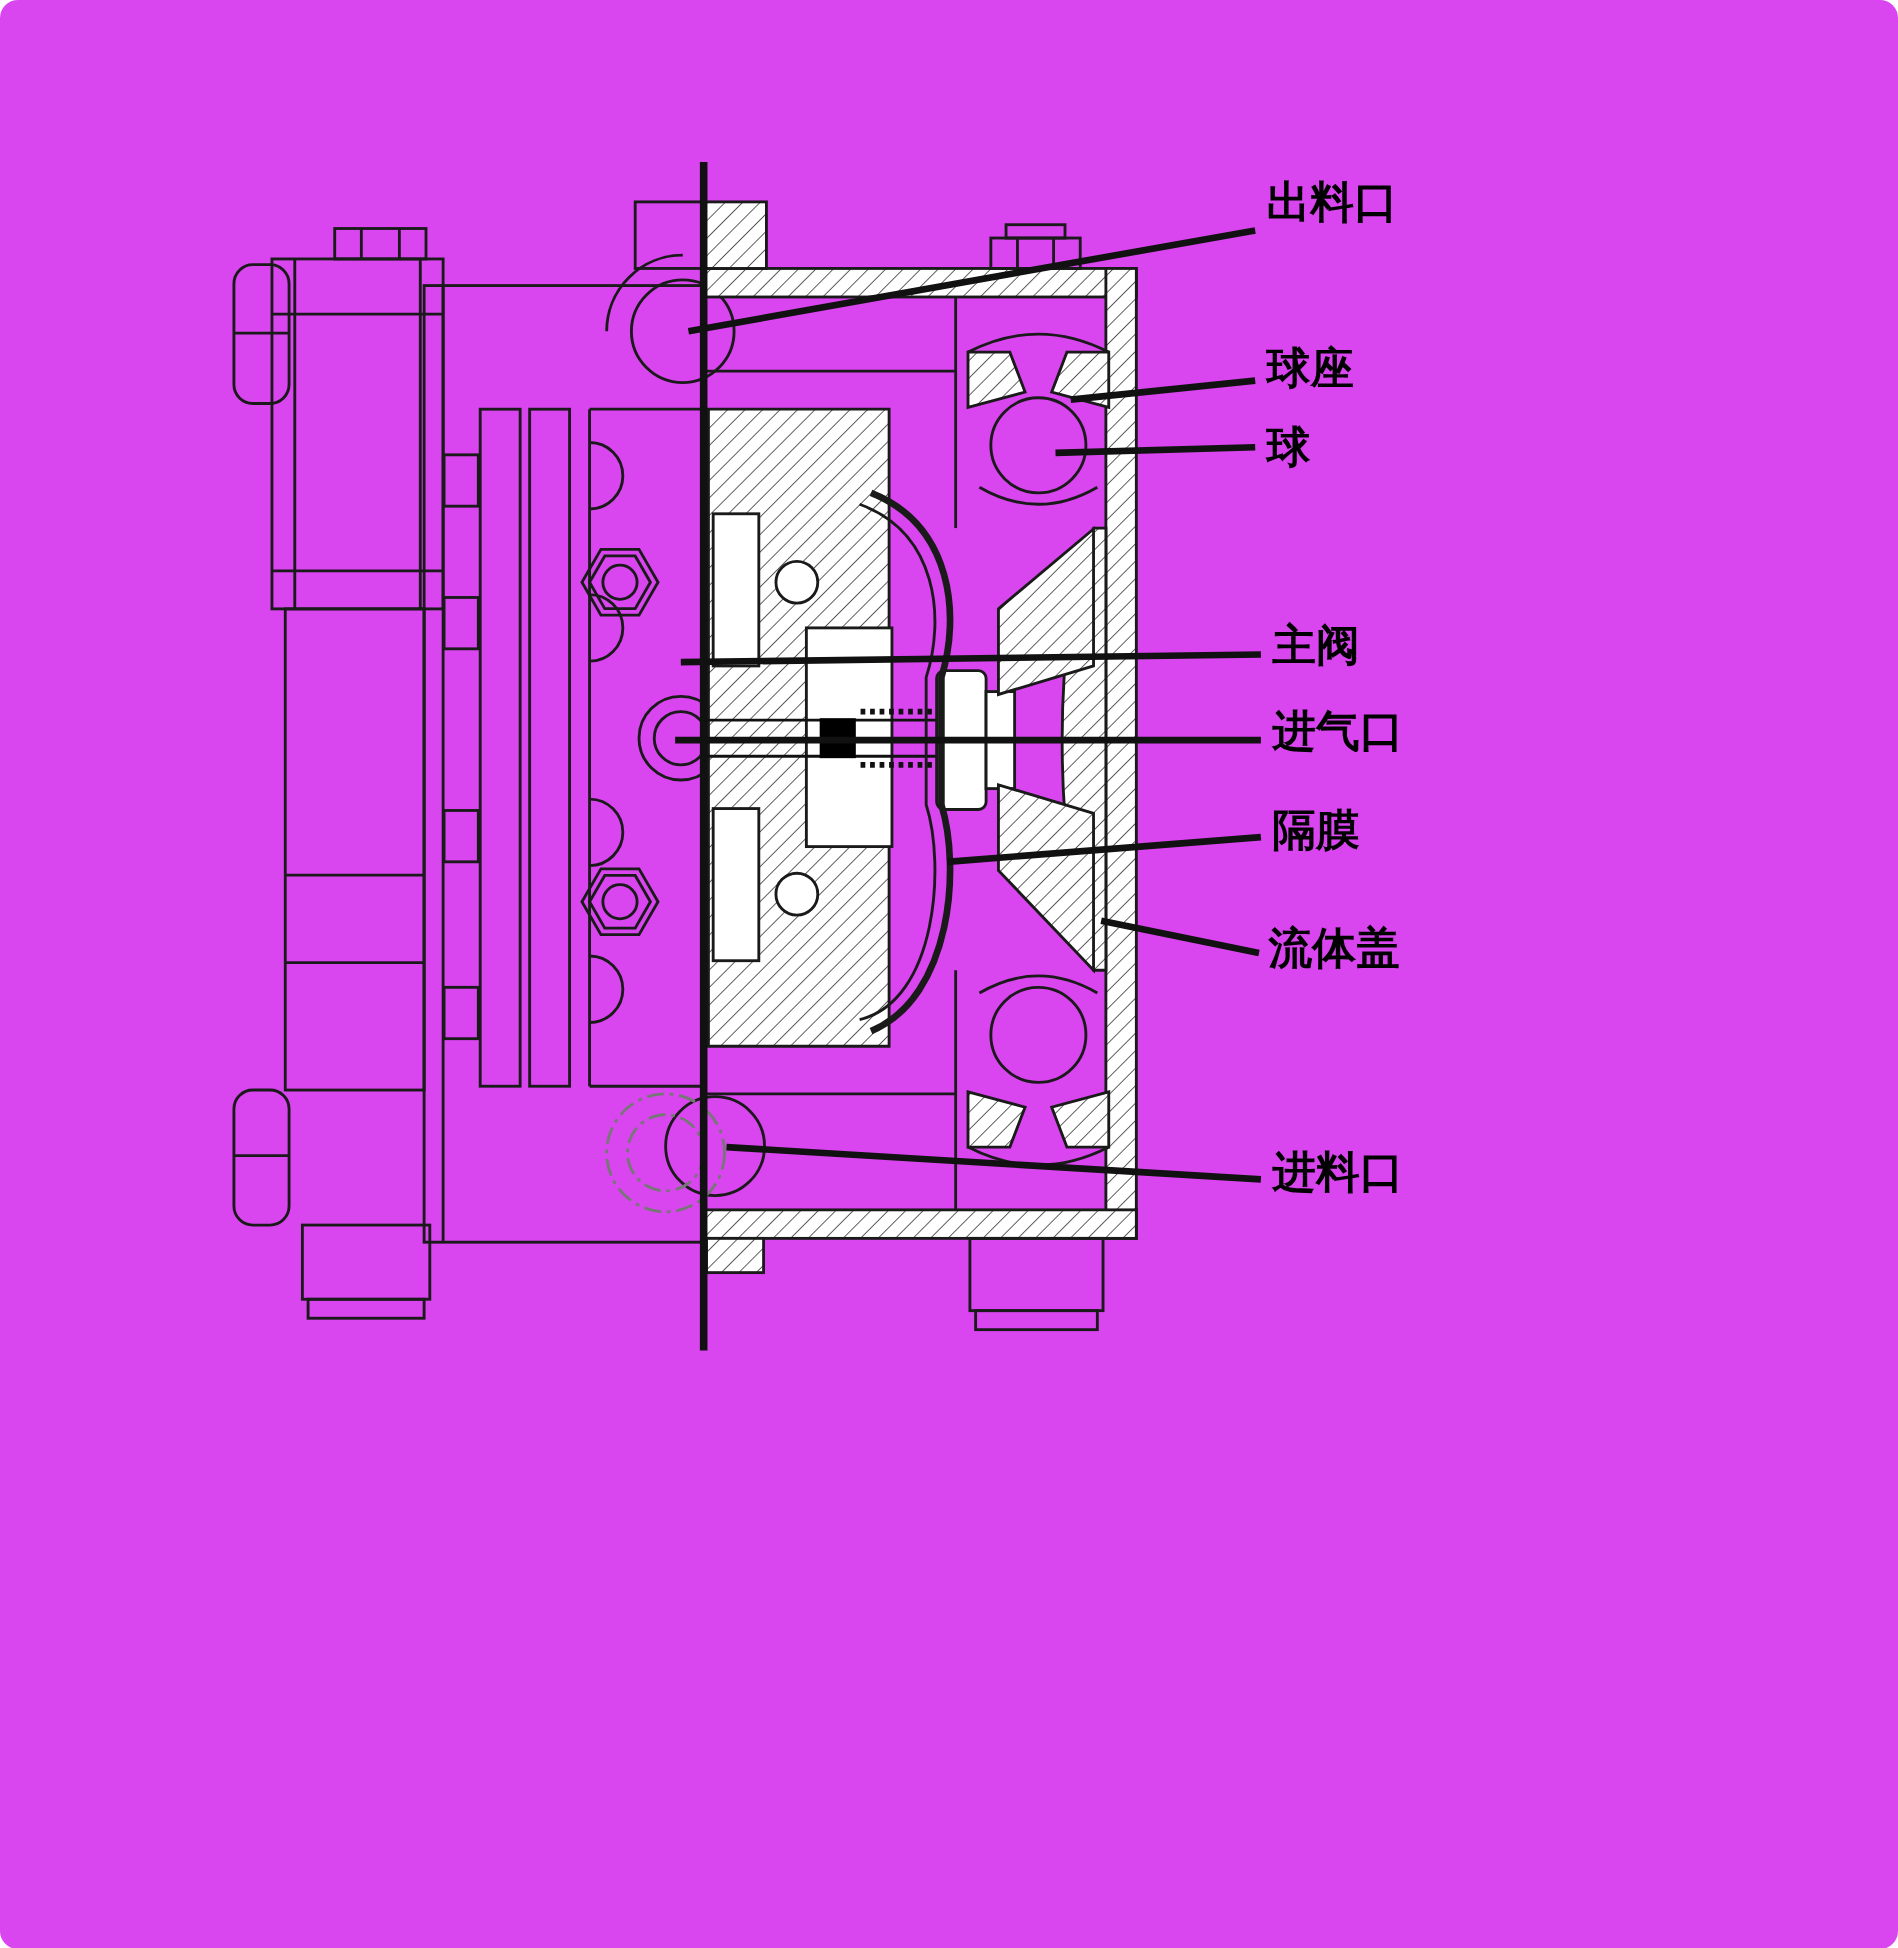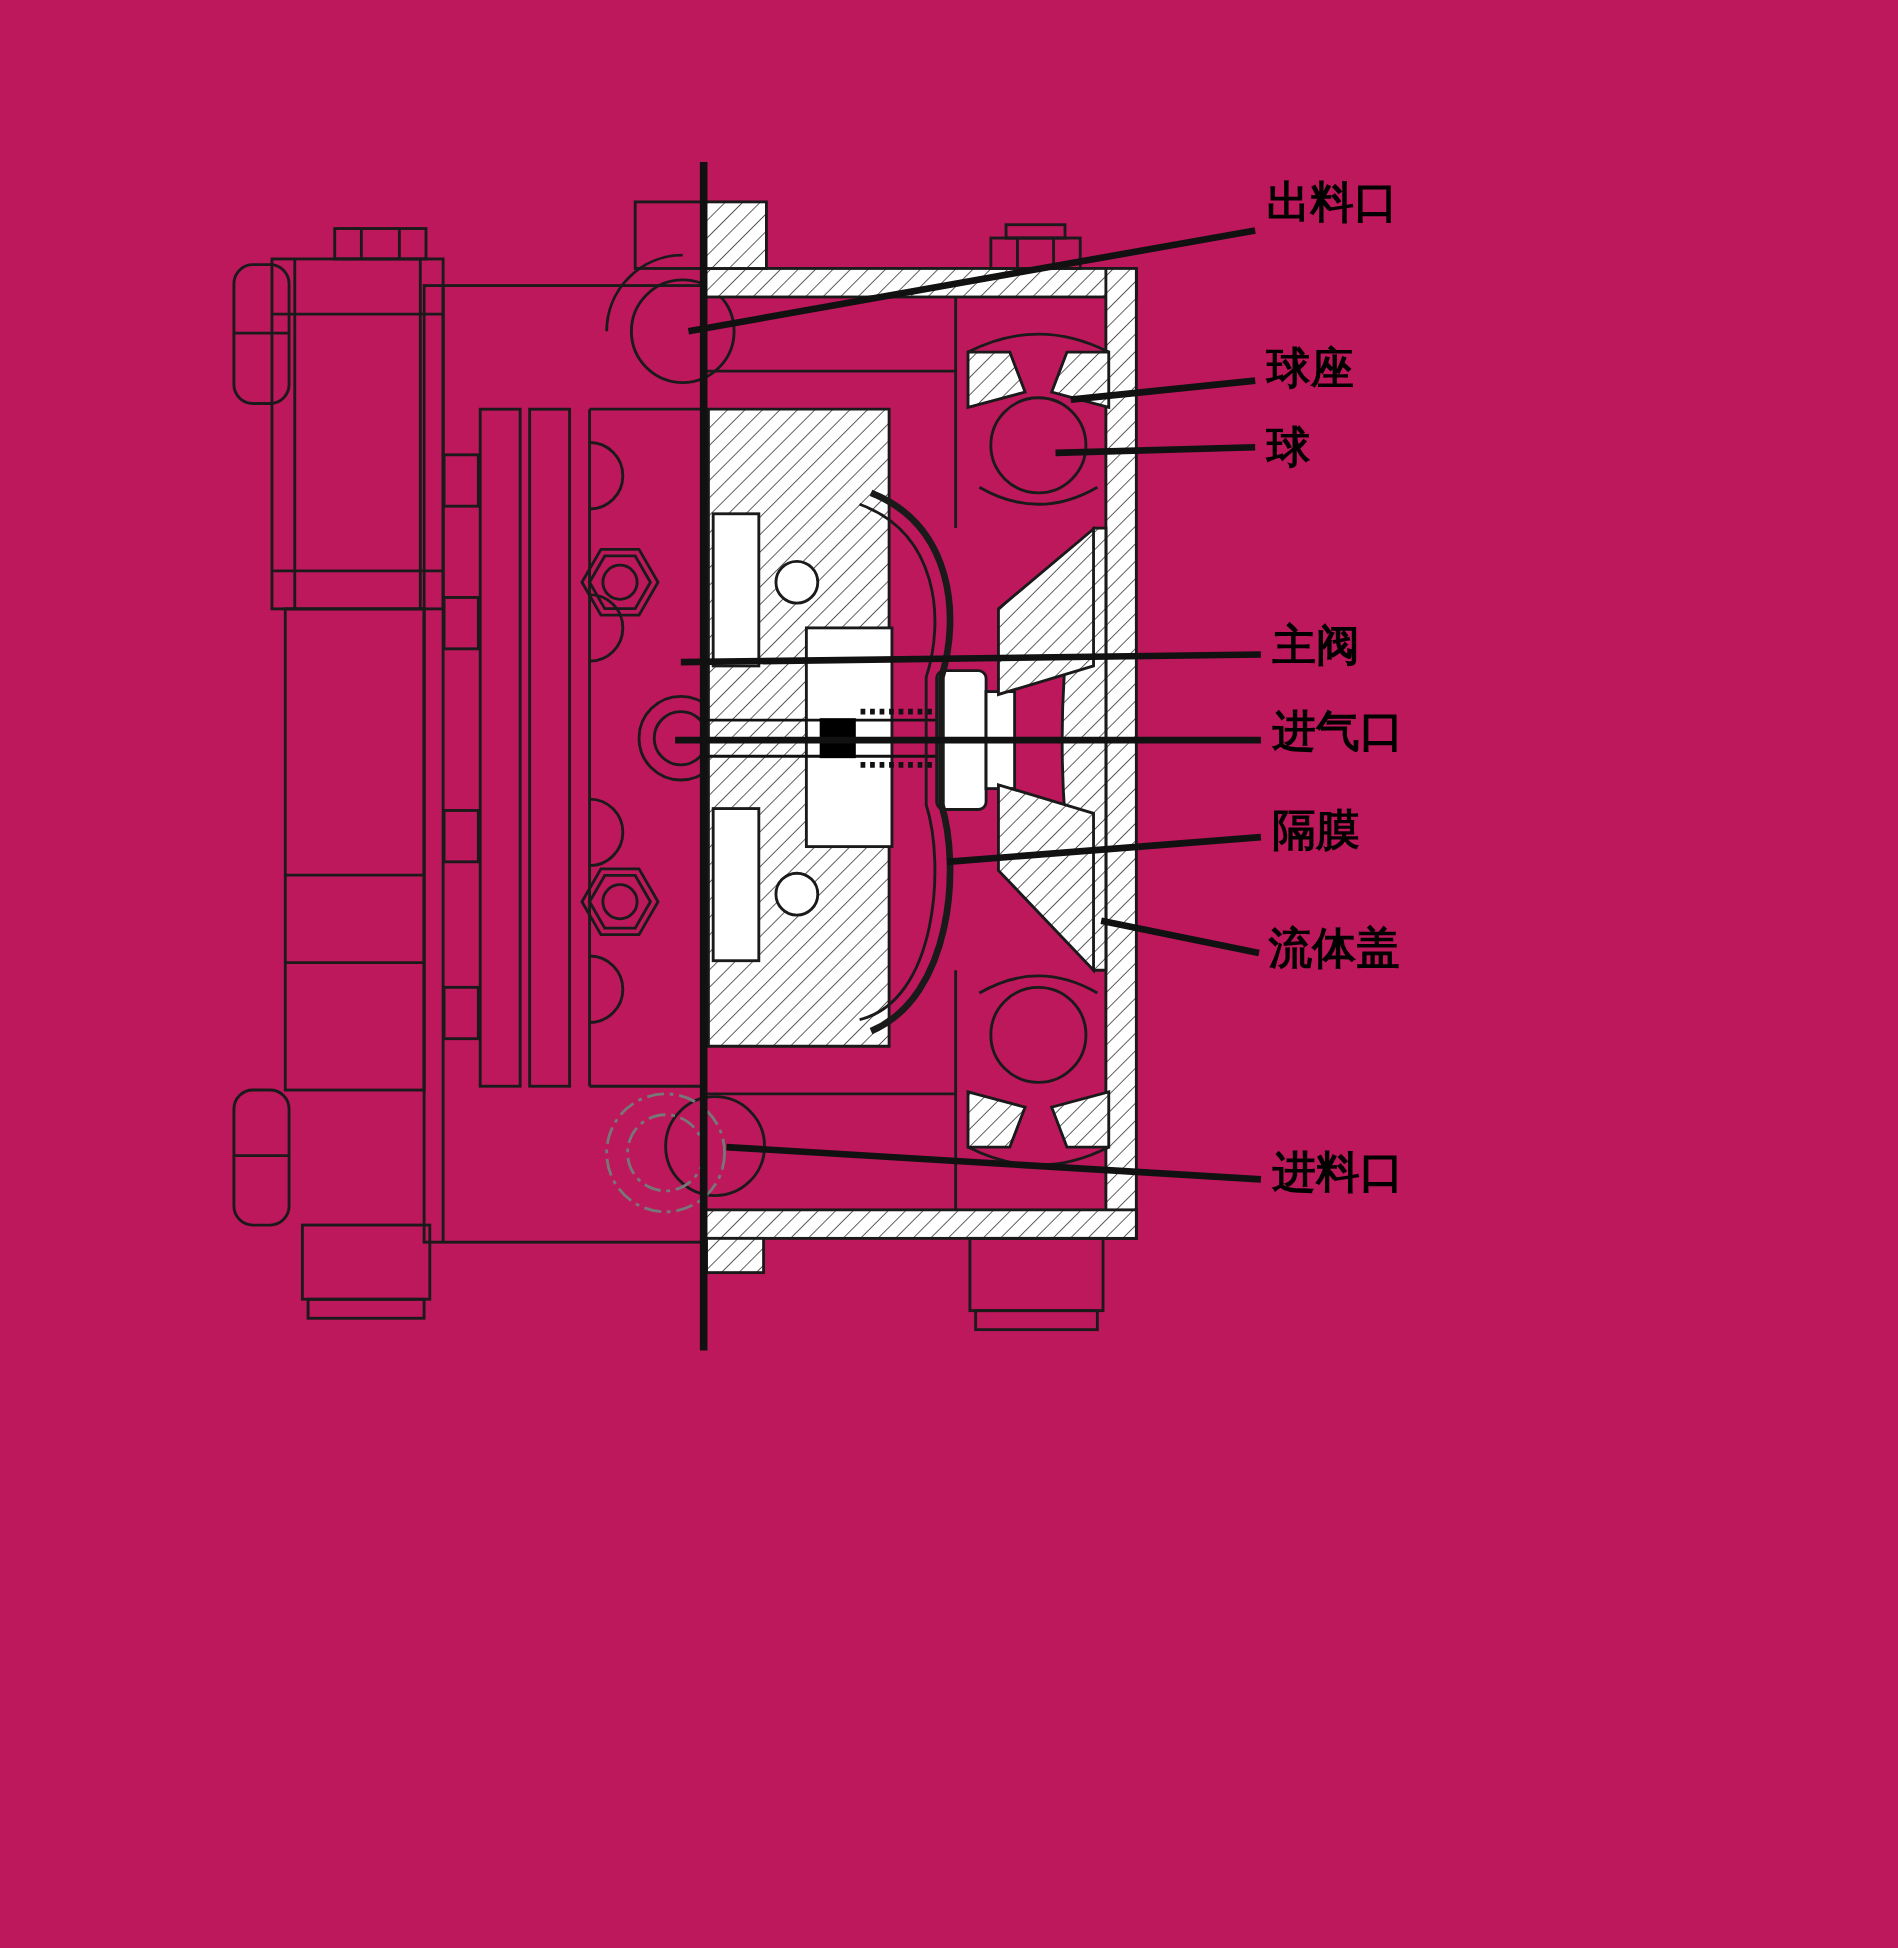--- a/index.html
+++ b/index.html
@@ -4,23 +4,24 @@
 <style>
   html, body {
     margin: 0;
     padding: 0;
     background: #ffffff;
   }
   #stage {
     position: relative;
     width: 1898px;
     height: 1949px;
-    background: #be185d;
+    background: #d946ef;
     font-family: "DejaVu Sans", "Liberation Sans", sans-serif;
     overflow: hidden;
+    border-radius: 18px;
   }
   svg { display: block; }
   .lbl {
     font-family: "DejaVu Sans", "Liberation Sans", sans-serif;
     font-size: 46px;
     font-weight: 700;
     fill: #000000;
   }
 </style>
 </head>

